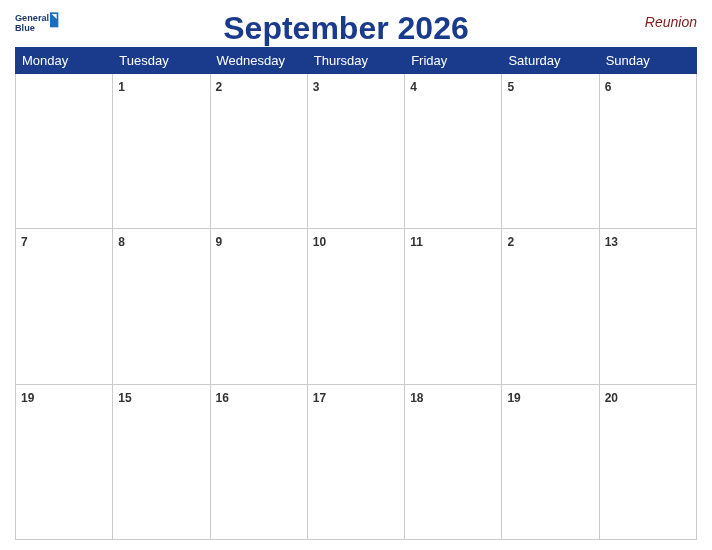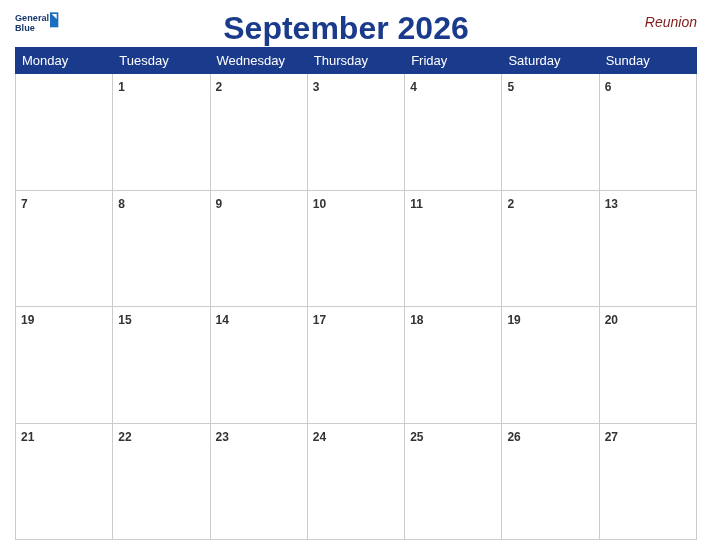--- a/index.html
+++ b/index.html
@@ -117,29 +117,20 @@
         <td><span class="day-num">8</span></td>
         <td><span class="day-num">9</span></td>
         <td><span class="day-num">10</span></td>
         <td><span class="day-num">11</span></td>
         <td><span class="day-num">2</span></td>
         <td><span class="day-num">13</span></td>
       </tr>
       <tr>
         <td><span class="day-num">19</span></td>
         <td><span class="day-num">15</span></td>
-        <td><span class="day-num">14</span></td>
+        <td><span class="day-num">16</span></td>
         <td><span class="day-num">17</span></td>
         <td><span class="day-num">18</span></td>
         <td><span class="day-num">19</span></td>
         <td><span class="day-num">20</span></td>
       </tr>
-      <tr>
-        <td><span class="day-num">21</span></td>
-        <td><span class="day-num">22</span></td>
-        <td><span class="day-num">23</span></td>
-        <td><span class="day-num">24</span></td>
-        <td><span class="day-num">25</span></td>
-        <td><span class="day-num">26</span></td>
-        <td><span class="day-num">27</span></td>
-      </tr>
     </tbody>
 </table>
 
 </body></html>

